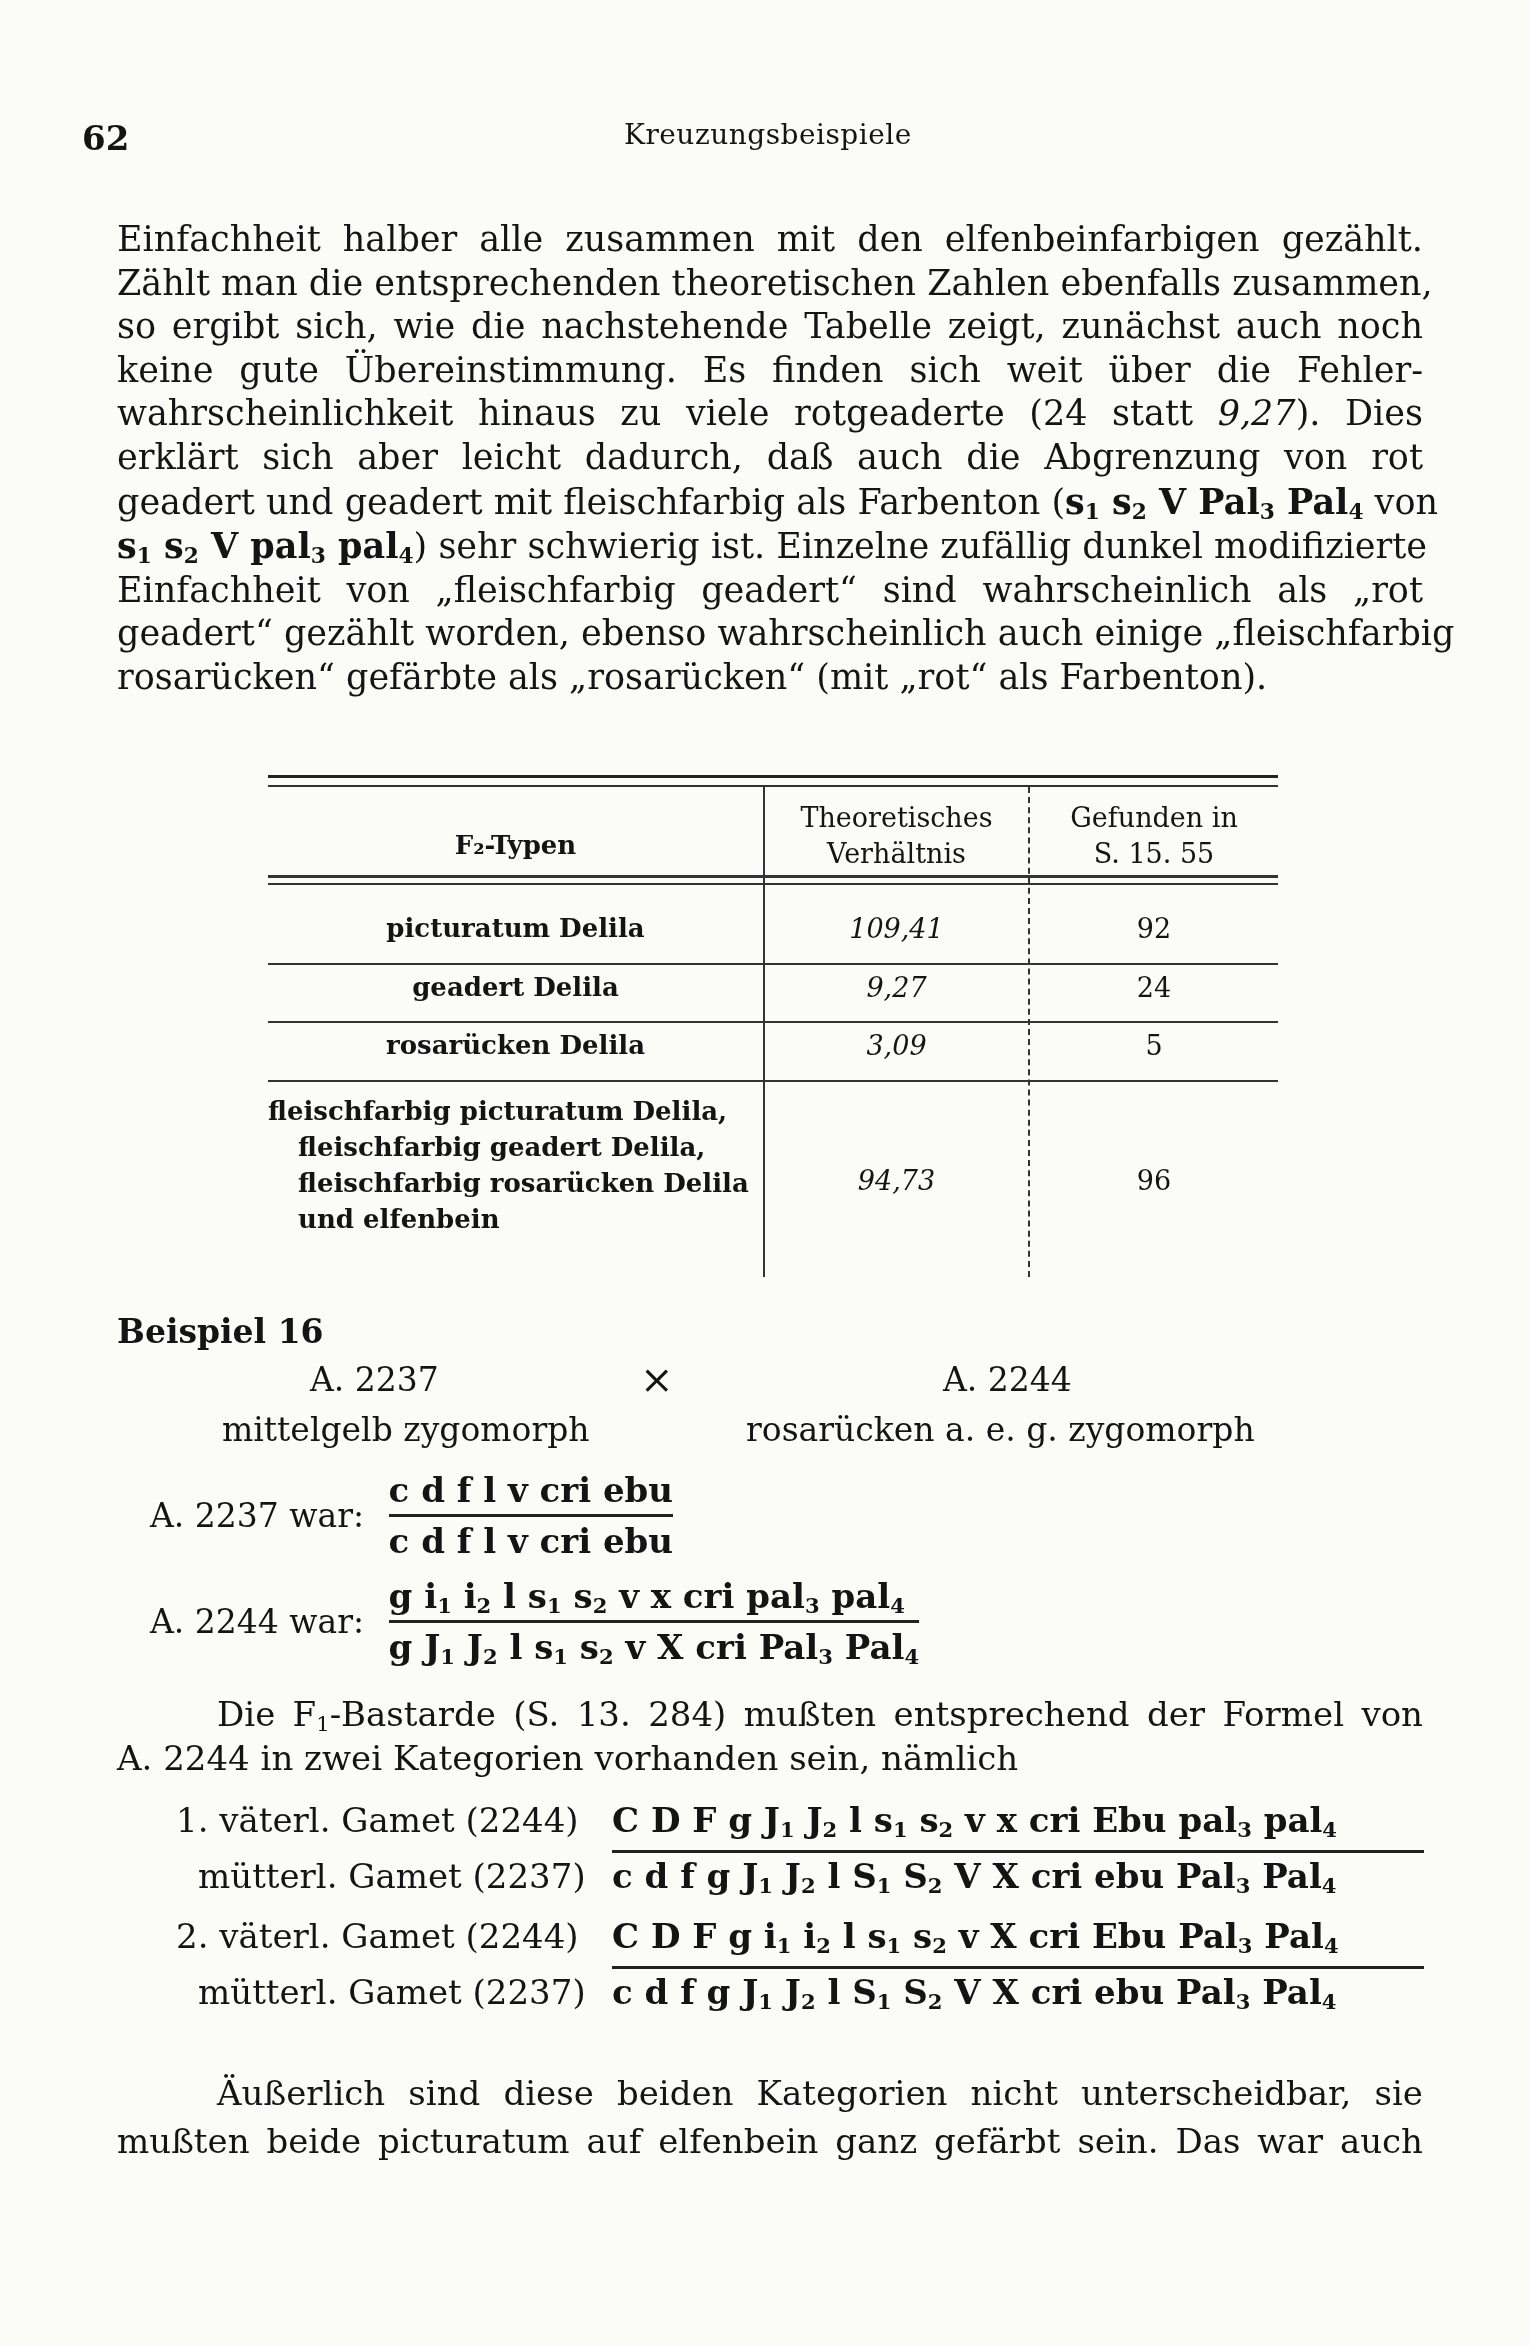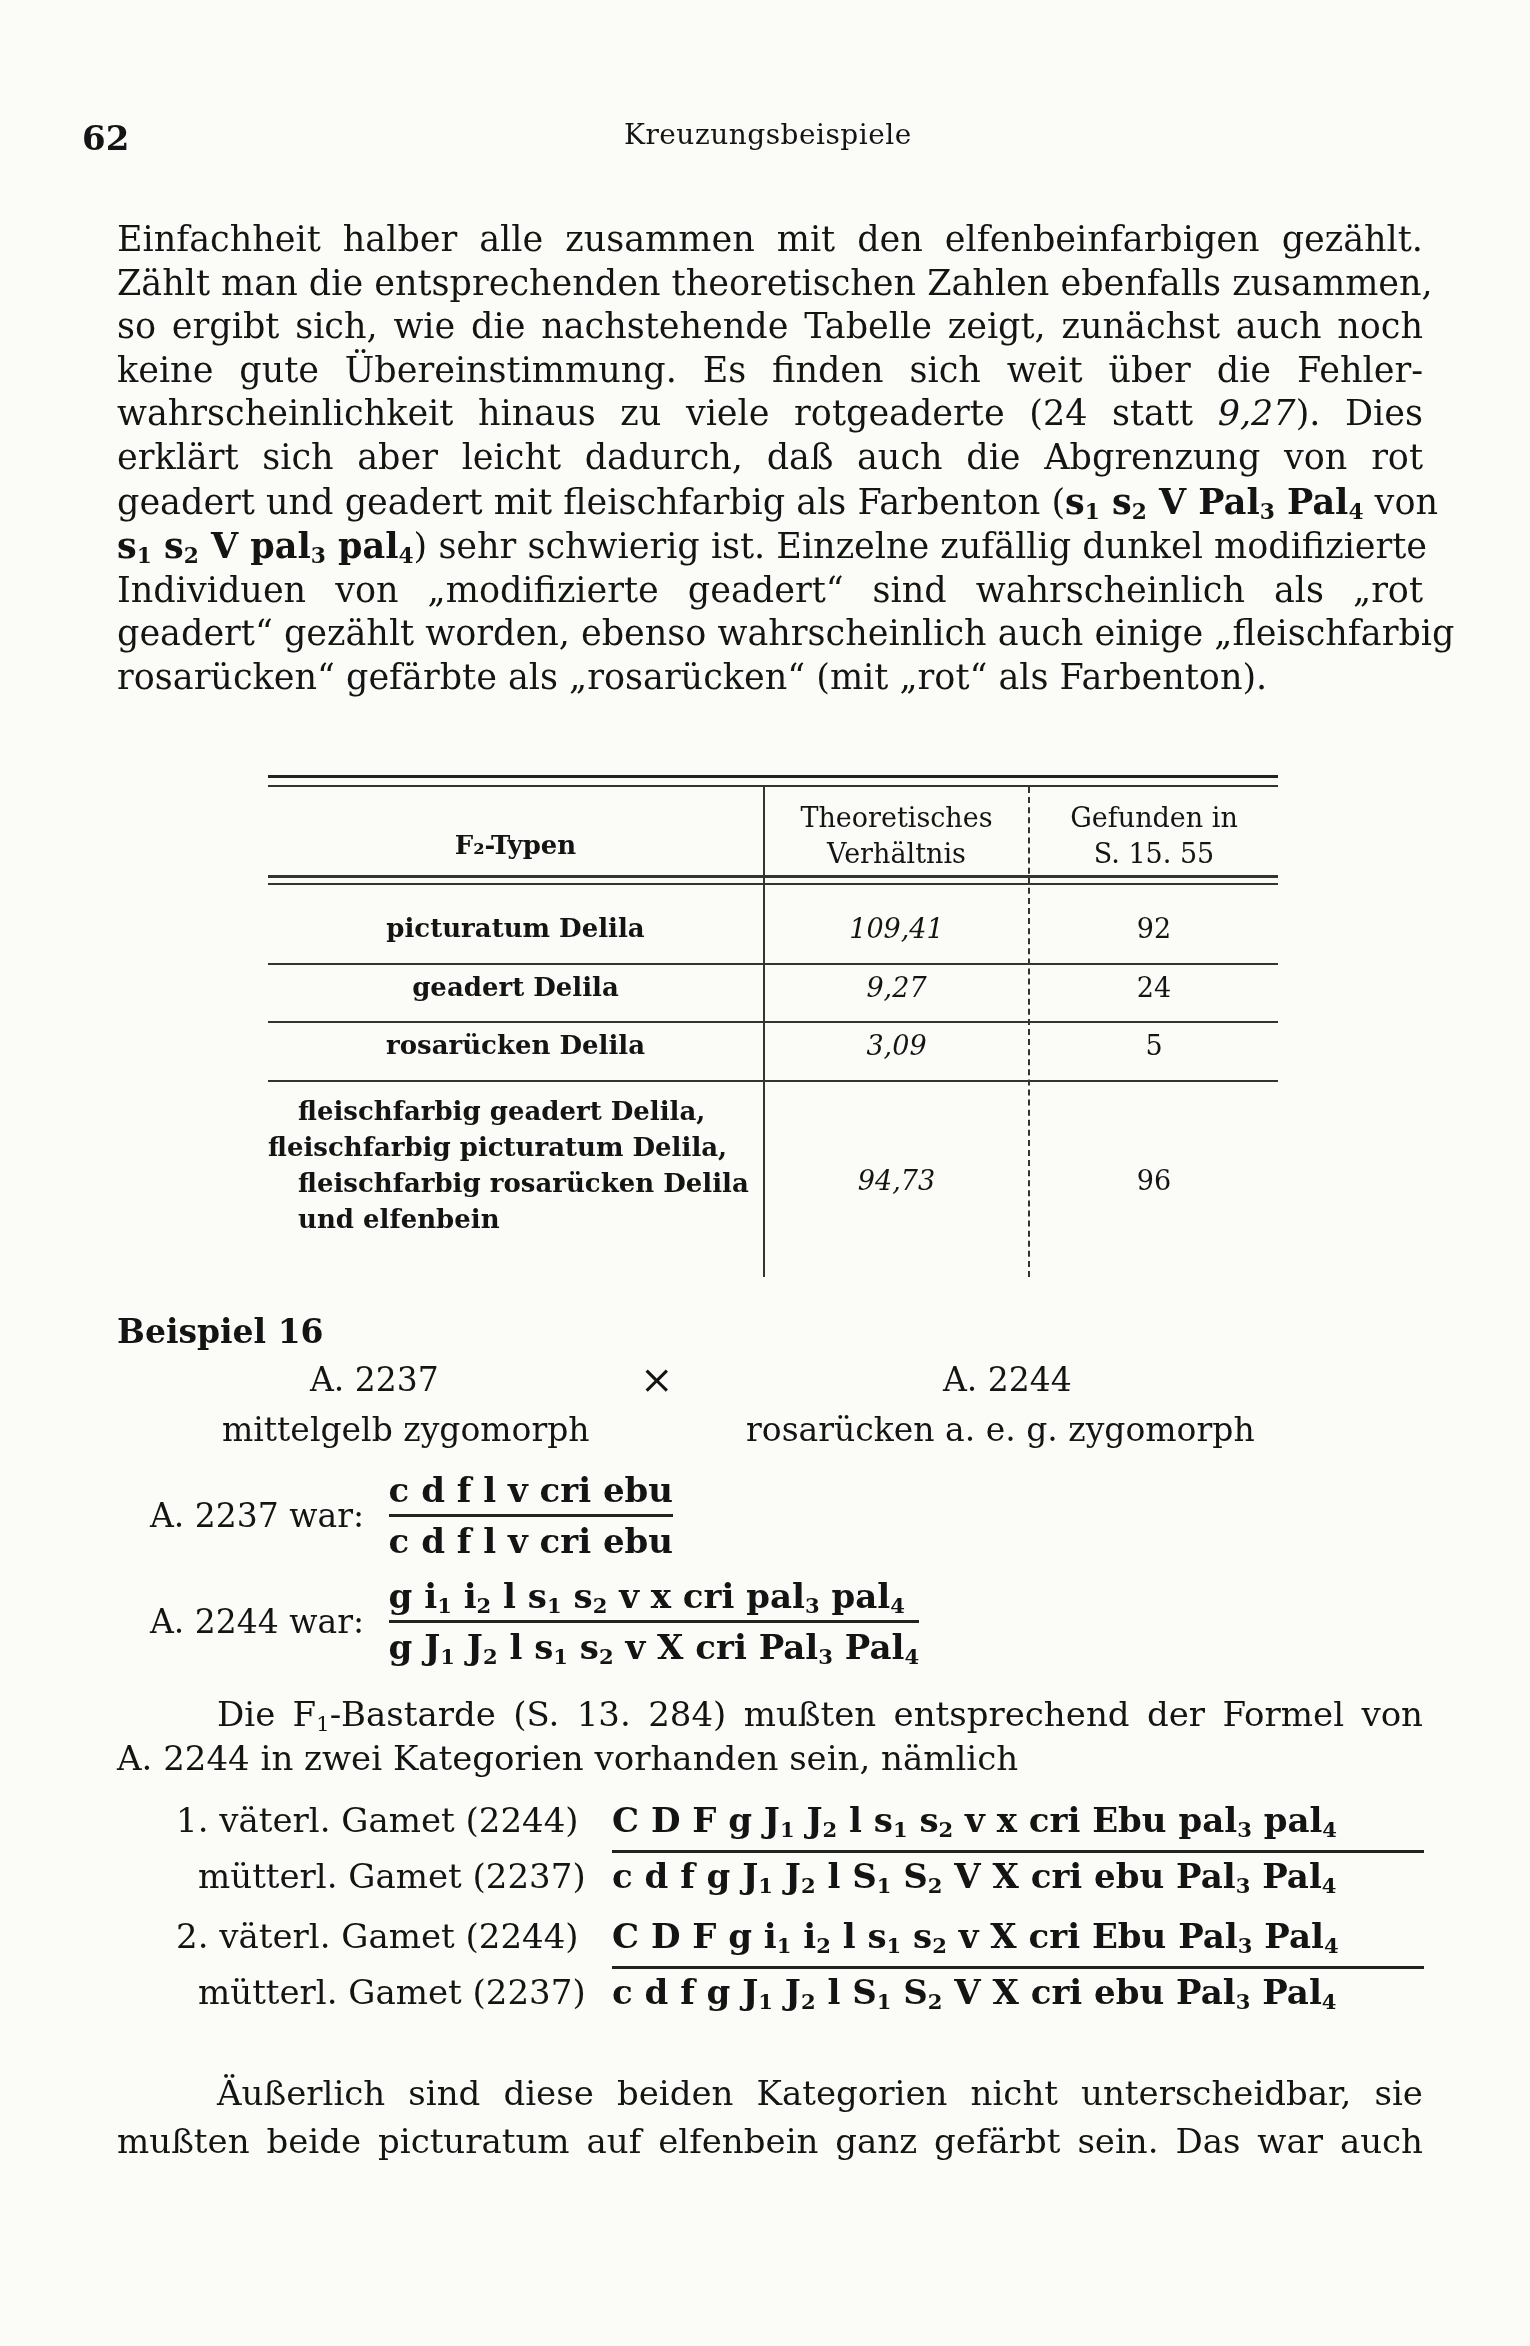--- a/index.html
+++ b/index.html
@@ -42,21 +42,21 @@
 
 <div class="abs para" style="top:218px;">
   <span class="line">Einfachheit halber alle zusammen mit den elfenbeinfarbigen gezählt.</span>
   <span class="line">Zählt man die entsprechenden theoretischen Zahlen ebenfalls zusammen,</span>
   <span class="line">so ergibt sich, wie die nachstehende Tabelle zeigt, zunächst auch noch</span>
   <span class="line">keine gute Übereinstimmung. Es finden sich weit über die Fehler-</span>
   <span class="line"><span>wahrscheinlichkeit hinaus zu viele rotgeaderte (24 statt </span><span class="it">9,27</span><span>). Dies</span></span>
   <span class="line">erklärt sich aber leicht dadurch, daß auch die Abgrenzung von rot</span>
   <span class="line"><span>geadert und geadert mit fleischfarbig als Farbenton (</span><span class="b">s<sub>1</sub> s<sub>2</sub> V Pal<sub>3</sub> Pal<sub>4</sub></span> <span>von</span></span>
   <span class="line"><span class="b">s<sub>1</sub> s<sub>2</sub> V pal<sub>3</sub> pal<sub>4</sub></span><span>) sehr schwierig ist. Einzelne zufällig dunkel modifizierte</span></span>
-  <span class="line">Individuen von „modifizierte geadert“ sind wahrscheinlich als „rot</span>
+  <span class="line">Einfachheit von „fleischfarbig geadert“ sind wahrscheinlich als „rot</span>
   <span class="line">geadert“ gezählt worden, ebenso wahrscheinlich auch einige „fleischfarbig</span>
   <span class="line last">rosarücken“ gefärbte als „rosarücken“ (mit „rot“ als Farbenton).</span>
 </div>
 
 <div class="abs tbl" style="height:500px;">
   <div class="hr2" style="top:0;"></div>
   <div class="hr1" style="top:10px;left:0;right:0;"></div>
   <div class="vline" style="left:495px;top:12px;height:490px;"></div>
   <div class="vline" style="left:760px;top:12px;height:490px;border-left-style:dashed;"></div>
 
@@ -82,22 +82,22 @@
   <div class="cell it" style="left:497px;width:263px;top:197px;">9,27</div>
   <div class="cell" style="left:762px;width:248px;top:197px;">24</div>
   <div class="hr1" style="top:246px;left:0;right:0;"></div>
 
   <div class="cell bold" style="left:0;width:495px;top:255px;">rosarücken Delila</div>
   <div class="cell it" style="left:497px;width:263px;top:255px;">3,09</div>
   <div class="cell" style="left:762px;width:248px;top:255px;">5</div>
   <div class="hr1" style="top:305px;left:0;right:0;"></div>
 
   <div class="multi" style="top:318px;">
+    <div style="padding-left:0;">fleischfarbig picturatum Delila,</div>
     <div style="padding-left:30px;">fleischfarbig geadert Delila,</div>
-    <div style="padding-left:0;">fleischfarbig picturatum Delila,</div>
     <div style="padding-left:30px;">fleischfarbig rosarücken Delila</div>
     <div style="padding-left:30px;">und elfenbein</div>
   </div>
   <div class="cell it" style="left:497px;width:263px;top:390px;">94,73</div>
   <div class="cell" style="left:762px;width:248px;top:390px;">96</div>
 </div>
 
 <div class="abs sect">Beispiel 16</div>
 <div class="abs cross-row" style="left:310px;top:1360px;">A. 2237</div>
 <div class="abs cross-row" style="left:640px;top:1356px;font-size:40px;font-weight:200;">×</div>

